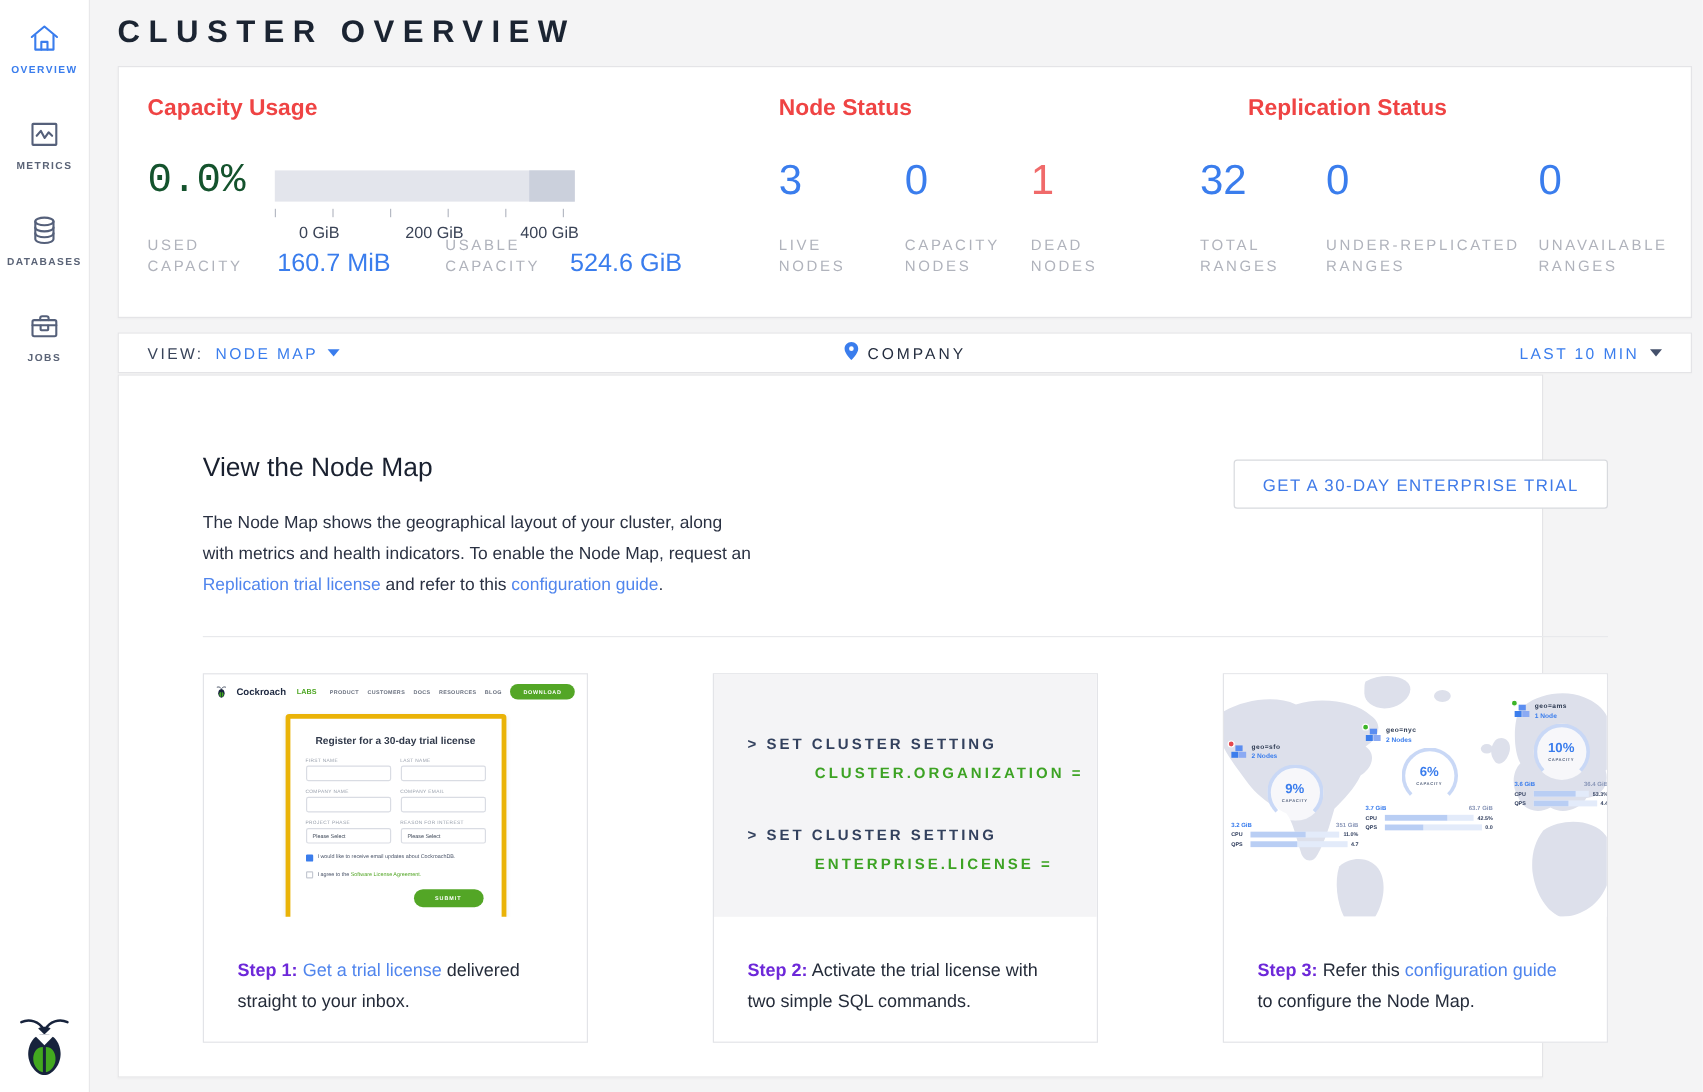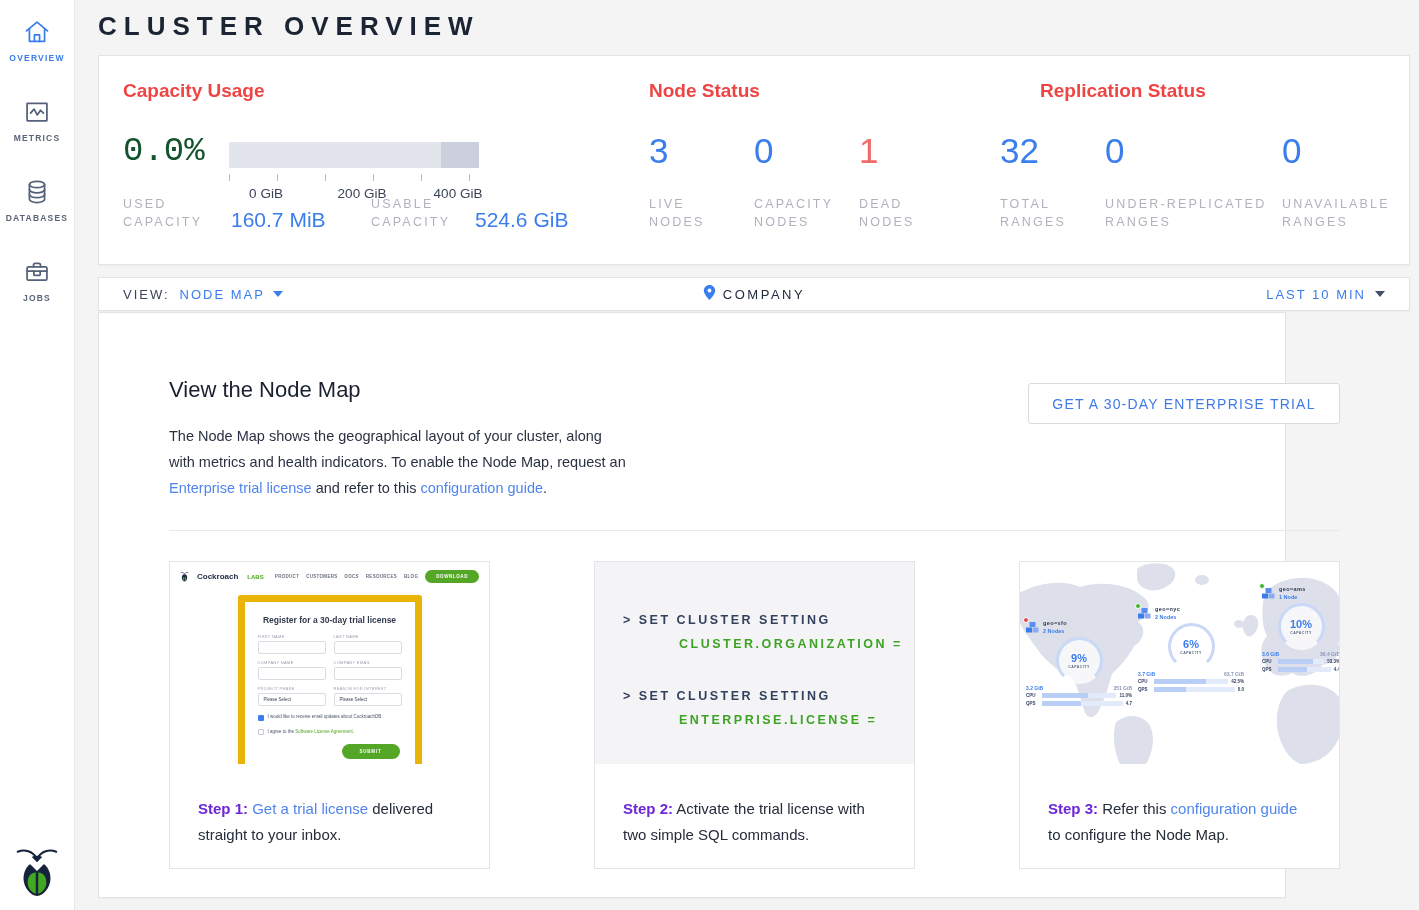--- a/index.html
+++ b/index.html
@@ -86,21 +86,21 @@
   .ms-logo { display:flex; align-items:center; gap:8px; }
   .ms-logo-name { font-size:8px; font-weight:700; color:#1d2840; }
   .ms-logo-labs { font-size:6px; font-weight:700; color:#4da622; margin-left:1px; }
   .ms-nav { margin-left:auto; display:flex; align-items:center; gap:7px; }
   .ms-nav-item { font-size:4.5px; font-weight:700; letter-spacing:0.3px; color:#6b7280; }
   .ms-download {
     background:#53a626; color:#fff; font-size:4.5px; font-weight:700; letter-spacing:0.6px;
     border-radius:8px; padding:4px 11px;
   }
   .ms-form {
-    width:184px; margin:8px auto 0; background:#fff; border:7px solid #eab308; border-radius:3px;
+    width:184px; margin:8px auto 0; background:#fff; border:4px solid #eab308; border-radius:3px;
     box-shadow:0 1px 4px rgba(0,0,0,0.07); padding:13px 13px 14px;
   }
   .ms-form-title { text-align:center; font-size:8.5px; font-weight:600; color:#30394a; margin-bottom:9px; }
   .ms-grid { display:grid; grid-template-columns:1fr 1fr; column-gap:8px; row-gap:6px; }
   .ms-flabel { font-size:4px; letter-spacing:0.3px; color:#9aa1ad; margin-bottom:2px; }
   .ms-input { height:13px; border:1px solid #d9dce3; border-radius:2px; background:#fff; }
   .ms-select { height:13px; border:1px solid #d9dce3; border-radius:2px; background:#fff; font-size:4.5px; color:#3c4656; display:flex; align-items:center; padding-left:5px; }
   .ms-check-row { display:flex; align-items:flex-start; gap:4px; margin-top:8px; }
   .ms-checkbox { width:6px; height:6px; border:1px solid #c5c9d2; border-radius:1px; background:#fff; flex:none; margin-top:0.5px; }
   .ms-checkbox.checked { background:#3b7dec; border-color:#3b7dec; }
@@ -302,21 +302,21 @@
     <div class="vb-right">
       <span>LAST 10 MIN</span>
       <span class="caret-down dark"></span>
     </div>
   </section>
 
   <section class="card main-panel">
 
     <h2 class="nm-heading">View the Node Map</h2>
 
-    <p class="nm-desc"><span>The Node Map shows the geographical layout of your cluster, along with metrics and health indicators. To enable the Node Map, request an </span><a class="link">Enterprise trial license</a><span> and refer to this </span><a class="link">configuration guide</a><span>.</span></p>
+    <p class="nm-desc"><span>The Node Map shows the geographical layout of your cluster, along with metrics and health indicators. To enable the Node Map, request an </span><a class="link">Replication trial license</a><span> and refer to this </span><a class="link">configuration guide</a><span>.</span></p>
 
     <button class="trial-btn">GET A 30-DAY ENTERPRISE TRIAL</button>
 
     <div class="divider"></div>
 
     <div class="cards-row">
 
       <div class="step-card">
         <div class="card-media">
           <div class="ms-header">

